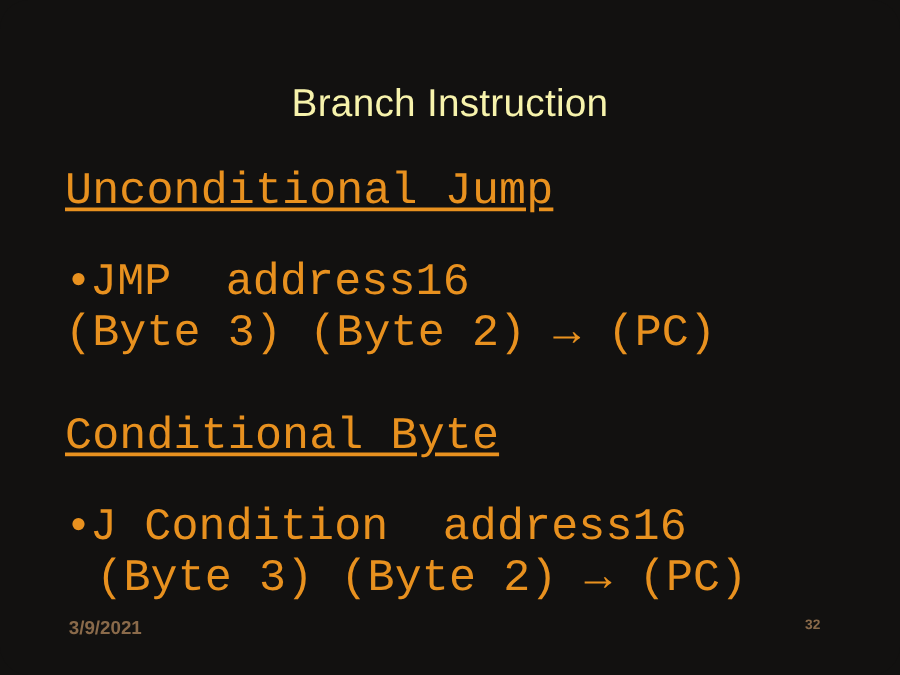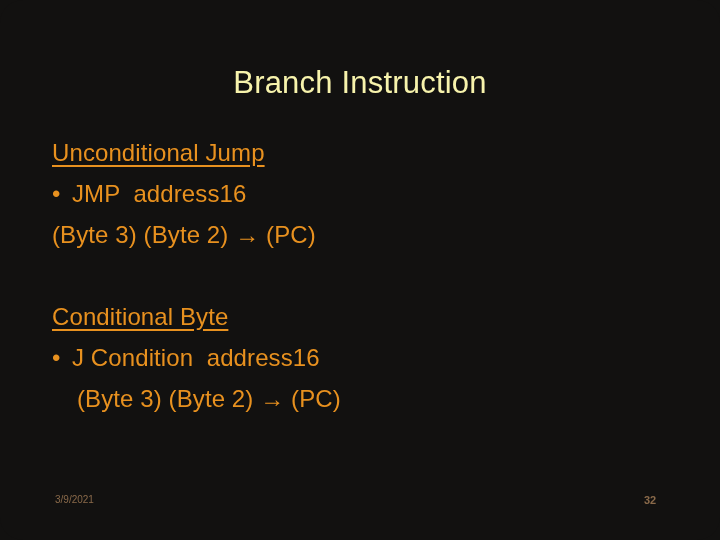--- a/index.html
+++ b/index.html
@@ -34,51 +34,53 @@
     white-space: pre;
   }
   .body-block {
     position: absolute;
     left: 52px;
     top: 132px;
     width: 640px;
   }
   .line {
     color: #E8911F;
-    font-size: 24px;
+    font-size: 36px;
     font-weight: 400;
     line-height: 41px;
     white-space: pre;
     letter-spacing: 0.1px;
+    font-family: Liberation Mono, monospace;
   }
   .line.heading {
     text-decoration: underline;
     text-underline-offset: 4px;
   }
   .line.bullet {
     padding-left: 0;
+    margin-top: 32px;
   }
   .bullet-dot {
     display: inline-block;
     width: 20px;
     color: #E8911F;
   }
   .line.indented {
     padding-left: 25px;
   }
   .spacer {
     height: 41px;
   }
   .footer-date {
     position: absolute;
     left: 55px;
     top: 494px;
     color: #8A6A4A;
-    font-size: 10px;
-    font-weight: 400;
+    font-size: 15px;
+    font-weight: 700;
     white-space: pre;
   }
   .footer-pagenum {
     position: absolute;
     left: 644px;
     top: 494px;
     color: #8A6A4A;
     font-size: 11px;
     font-weight: 700;
     white-space: pre;

